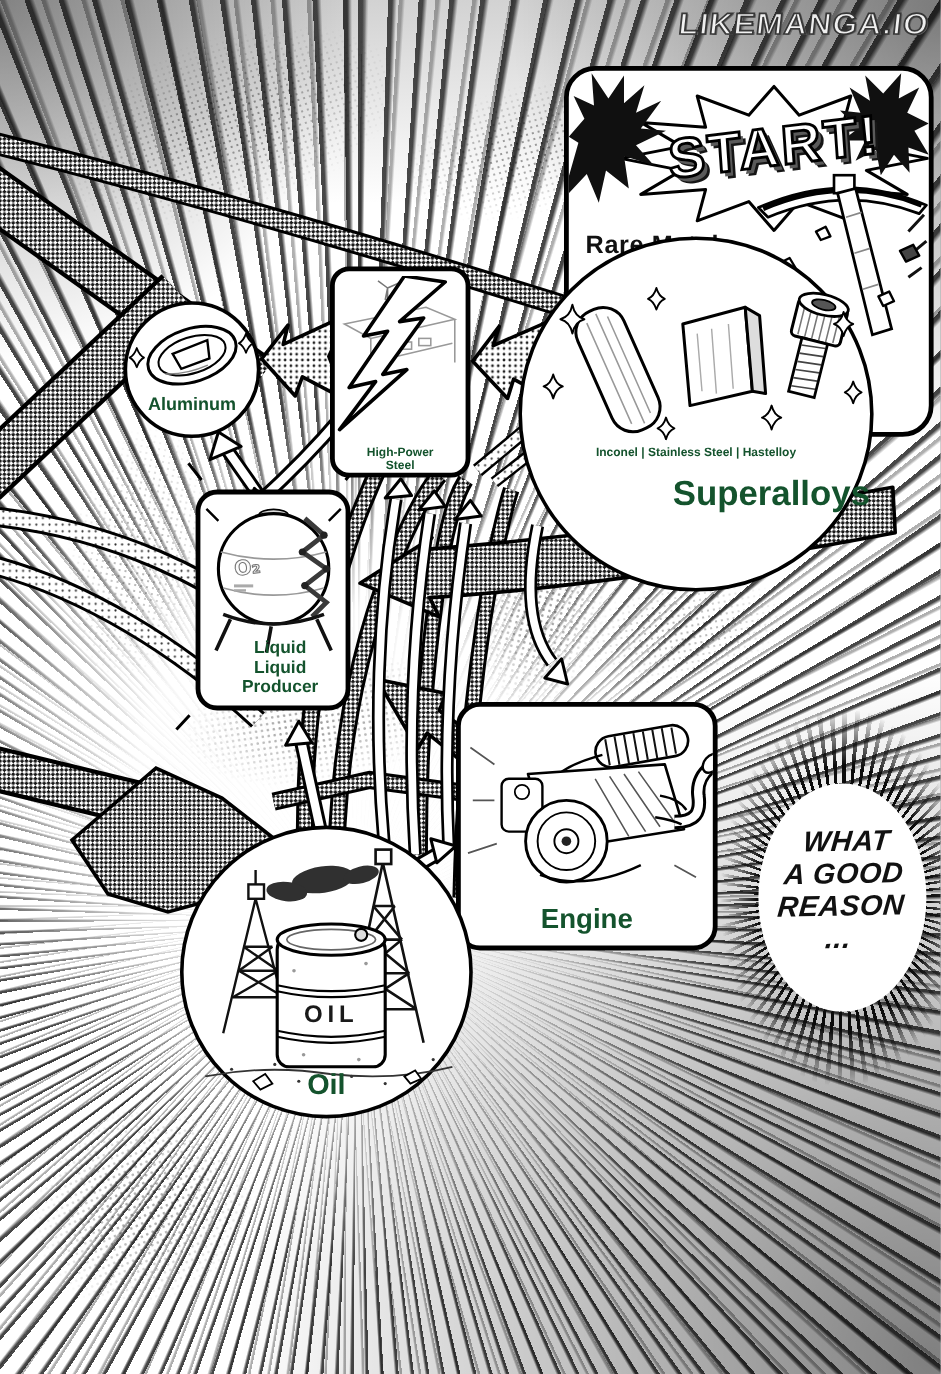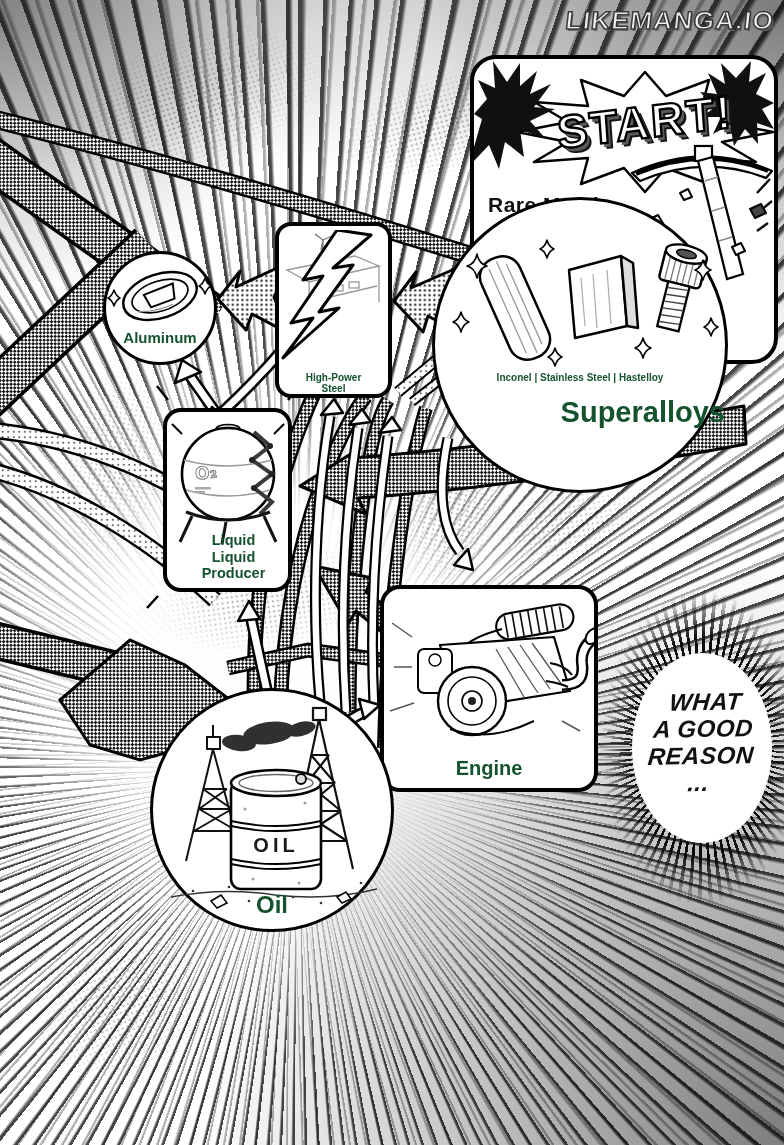--- a/index.html
+++ b/index.html
@@ -60,21 +60,21 @@
   .superalloys{left:432px;top:197px;width:296px;height:296px;}
   .sa-mat{position:absolute;left:0;right:0;top:172px;font-size:10px;}
   .sa-title{position:absolute;left:0;right:0;top:196px;font-size:29px;text-align:right;}
   .dynamo{left:275px;top:222px;width:117px;height:176px;border-width:4px;border-radius:16px;}
   .dy-lbl{position:absolute;left:0;right:0;bottom:0;font-size:10px;text-align:center;}
   .aluminum{left:103px;top:251px;width:114px;height:114px;}
   .al-lbl{position:absolute;left:0;right:0;bottom:15px;font-size:15px;}
   .lox{left:163px;top:408px;width:129px;height:184px;border-width:4px;border-radius:18px;}
   .lox-lbl{position:absolute;left:0;right:0;bottom:7px;font-size:14.5px;margin-left:12px;}
   .engine{left:380px;top:585px;width:218px;height:207px;border-width:4px;border-radius:20px;}
-  .en-lbl{position:absolute;left:0;right:0;bottom:9px;font-size:20px;}
+  .en-lbl{position:absolute;left:0;right:0;bottom:9px;font-size:23px;}
   .oil{left:150px;top:688px;width:244px;height:244px;}
   .oil-lbl{position:absolute;left:0;right:0;bottom:10px;font-size:24px;}
   .node svg{position:absolute;}
   
   .bubble{position:absolute;left:588px;top:592px;width:196px;height:312px;z-index:3;}
   .burst-lines{
     position:absolute;inset:0;
     background:repeating-conic-gradient(from 0deg at 58.2% 50%, #0b0b0b 0deg 1.5deg, transparent 1.5deg 4deg);
     -webkit-mask:radial-gradient(ellipse 102px 158px at 58.2% 50%, #000 0 70%, transparent 100%);
     mask:radial-gradient(ellipse 102px 158px at 58.2% 50%, #000 0 70%, transparent 100%);

